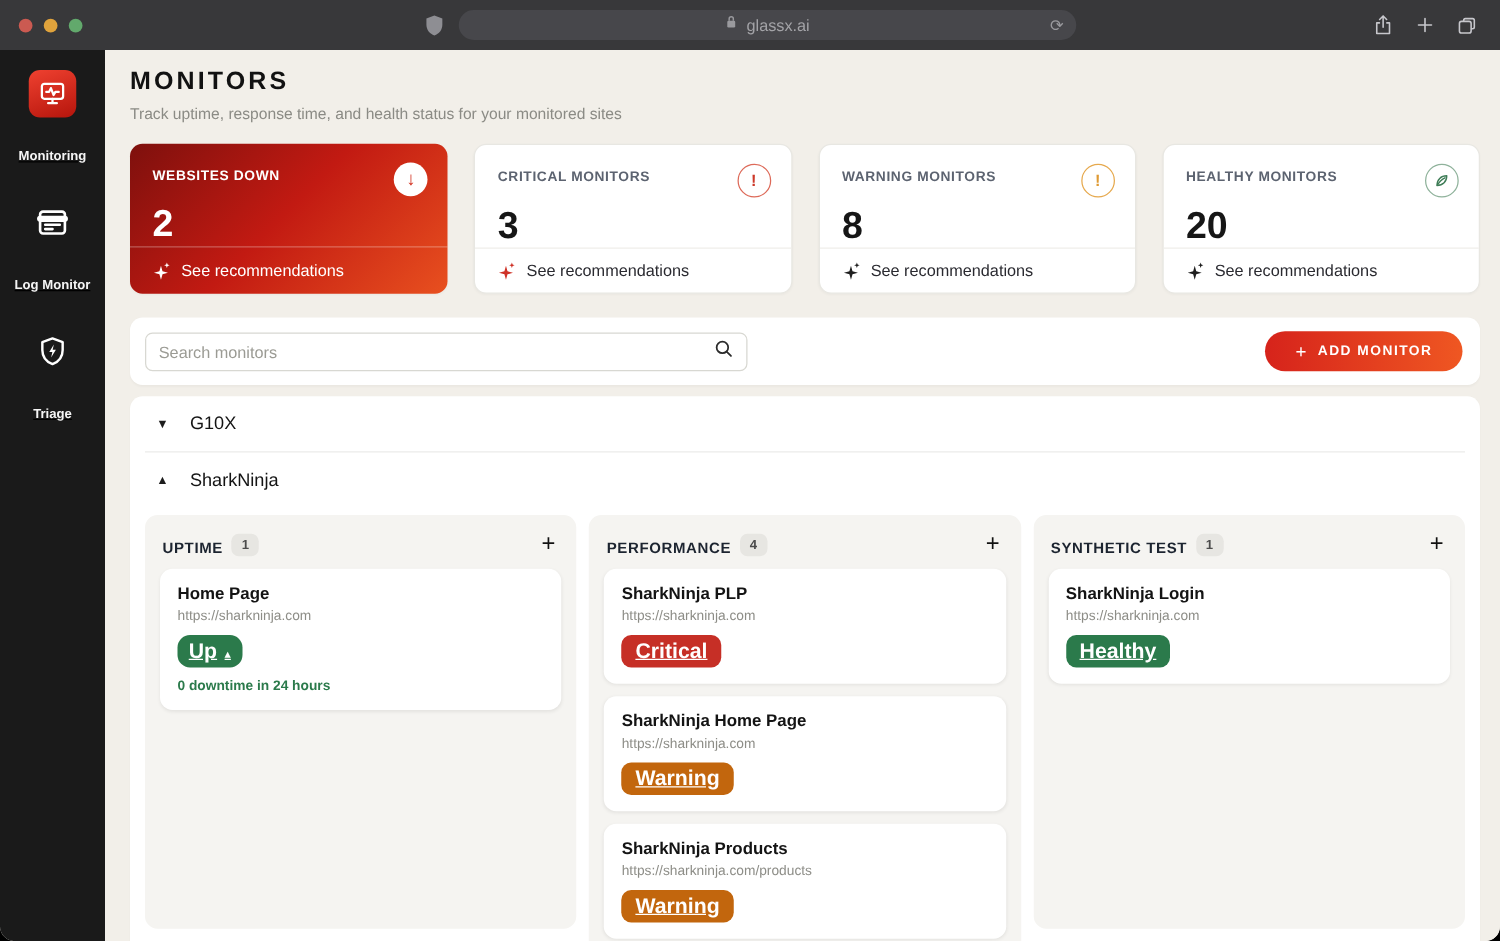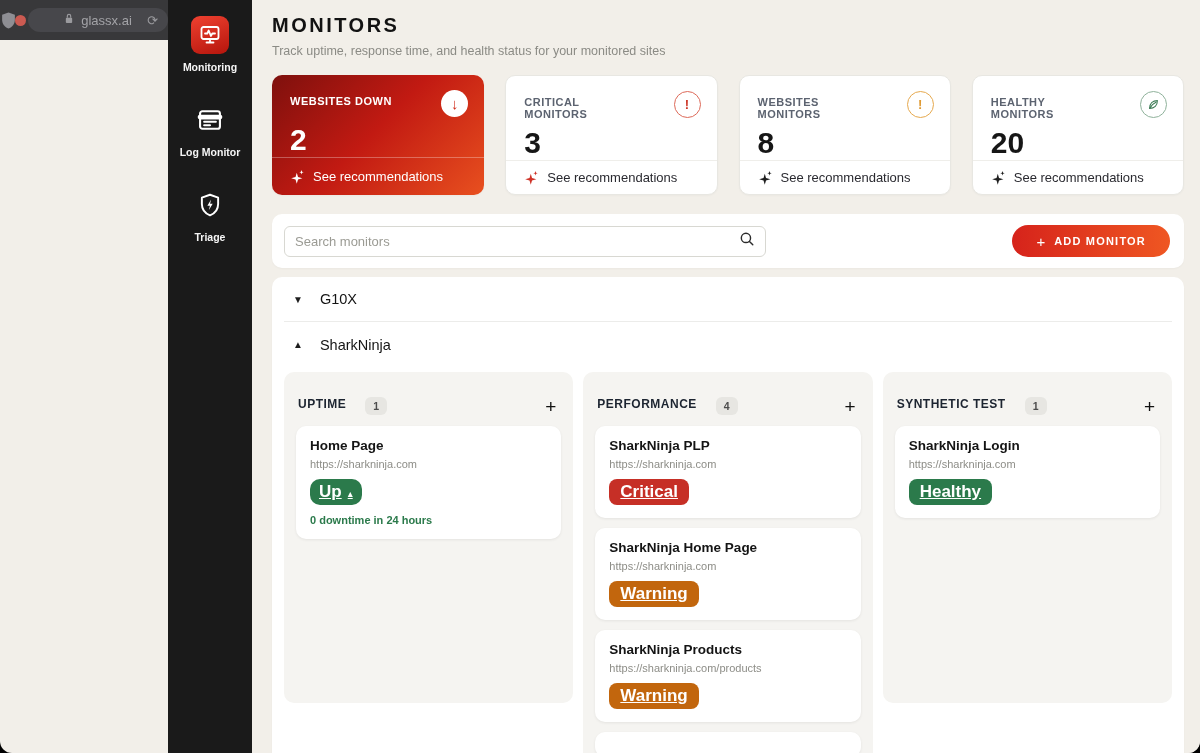--- a/index.html
+++ b/index.html
@@ -1,19 +1,19 @@
 <!DOCTYPE html>
 <html><head>
 <meta charset="utf-8">
 <style>
   * { margin:0; padding:0; box-sizing:border-box; }
   html,body { width:1200px; height:753px; background:#000; overflow:hidden;
     font-family:"Liberation Sans","DejaVu Sans",sans-serif; }
   .window { width:1200px; height:753px; border-radius:0 0 12px 12px; overflow:hidden;
-    background:#f2efe9; display:flex; flex-direction:row; }
+    background:#f2efe9; display:flex; flex-direction:column; }
 
   
   .titlebar { height:40px; background:#38383a; flex:0 0 40px; position:relative;
     display:flex; align-items:center; }
   .traffic { display:flex; gap:9px; padding-left:15px; }
   .tl { width:11px; height:11px; border-radius:50%; display:inline-block; }
   .tl.red { background:#cb5a51; } .tl.yellow { background:#e0a33c; } .tl.green { background:#62a96c; }
   .titlebar-center { position:absolute; left:0; right:0; display:flex; justify-content:center;
     align-items:center; gap:11px; pointer-events:none; }
   .titlebar-center > * { pointer-events:auto; }
@@ -21,22 +21,22 @@
     display:flex; align-items:center; justify-content:center; gap:7px; }
   .url-text { color:#a3a3a7; font-size:13px; }
   .reload { position:absolute; right:10px; color:#9a9a9e; font-size:13px; line-height:1; }
   .titlebar-right { margin-left:auto; display:flex; gap:17px; padding-right:18px; align-items:center; }
   .tb-icon svg { display:block; }
 
   
   .app { flex:1; display:flex; min-height:0; }
   .sidebar { width:84px; background:#1a1a1a; flex:0 0 84px; display:flex; flex-direction:column;
     align-items:center; padding-top:16px; }
-  .nav-item { display:flex; flex-direction:column; align-items:center; gap:7px; margin-bottom:28px;
-    cursor:pointer; }
+  .nav-item { display:flex; flex-direction:column; align-items:center; gap:25px; margin-bottom:28px;
+    cursor:pointer;text-decoration:underline; }
   .nav-ic { width:38px; height:38px; display:flex; align-items:center; justify-content:center; }
   .nav-ic.boxed { border-radius:9px; background:linear-gradient(160deg,#ef4130,#b5150c); }
   .nav-label { color:#f5f5f5; font-size:10.5px; font-weight:700; }
 
   .content { flex:1; background:#f2efe9; border-top-left-radius:10px; overflow:hidden;
     padding:14px 16px 0 20px; }
 
   
   .page-title { font-size:20px; font-weight:700; letter-spacing:2.5px; color:#121212; }
   .page-subtitle { font-size:12.5px; color:#8b8b85; margin-top:7px; }
@@ -82,21 +82,21 @@
     box-shadow:0 1px 2px rgba(0,0,0,.03); }
   .group-row { height:45px; display:flex; align-items:center; gap:17px; padding:0 9px;
     cursor:pointer; }
   .group-row.bordered { border-bottom:1px solid #ececea; }
   .caret { font-size:10px; color:#1d1d1d; }
   .group-name { font-size:14.5px; font-weight:400; color:#141414; }
 
   .columns { display:grid; grid-template-columns:repeat(3,1fr); gap:10px; margin-top:5px;
     align-items:start; }
   .column { background:#f5f4f1; border-radius:10px; padding:10px 12px 12px; min-height:331px; }
-  .col-header { display:flex; align-items:flex-start; gap:19px; padding:4px 2px 0;margin-top:11px; }
+  .col-header { display:flex; align-items:flex-end; gap:7px; padding:4px 2px 0; }
   .col-title { font-size:12px; font-weight:700; letter-spacing:.5px; color:#1c2430; }
   .col-count { background:#e7e6e2; border-radius:6px; font-size:10.5px; font-weight:700;
     color:#4c4c4c; padding:3px 8px; }
   .col-add { margin-left:auto; font-size:19px; font-weight:400; color:#111; cursor:pointer;
     line-height:1; padding:0 3px; }
   .mcard { background:#fff; border-radius:10px; padding:12px 14px 13px; margin-top:10px;
     box-shadow:0 1px 3px rgba(0,0,0,.07); cursor:pointer; }
   .mname { font-size:13.5px; font-weight:700; color:#141414; }
   .murl { font-size:11px; color:#8d8d87; margin-top:5px; }
   .badge { display:inline-block; margin-top:9px; padding:3px 11px; border-radius:8px;
@@ -227,21 +227,21 @@
                   <path d="M9 5 L10.7 11 L16.7 12.7 L10.7 14.4 L9 20.4 L7.3 14.4 L1.3 12.7 L7.3 11 Z"></path>
                   <path d="M15.5 1.5 L16.3 3.7 L18.5 4.5 L16.3 5.3 L15.5 7.5 L14.7 5.3 L12.5 4.5 L14.7 3.7 Z"></path>
                 </svg>
             </span>
             <span>See recommendations</span>
           </div>
         </div>
 
         <div class="stat-card warning">
           <div class="stat-top">
-            <span class="stat-label">WEBSITES MONITORS</span>
+            <span class="stat-label">WARNING MONITORS</span>
             <span class="stat-circle">!</span>
           </div>
           <div class="stat-value">8</div>
           <div class="stat-footer">
             <span class="sparkle">
               <svg width="15" height="16" viewBox="0 0 20 22" fill="#1f1f1f">
                   <path d="M9 5 L10.7 11 L16.7 12.7 L10.7 14.4 L9 20.4 L7.3 14.4 L1.3 12.7 L7.3 11 Z"></path>
                   <path d="M15.5 1.5 L16.3 3.7 L18.5 4.5 L16.3 5.3 L15.5 7.5 L14.7 5.3 L12.5 4.5 L14.7 3.7 Z"></path>
                 </svg>
             </span>

